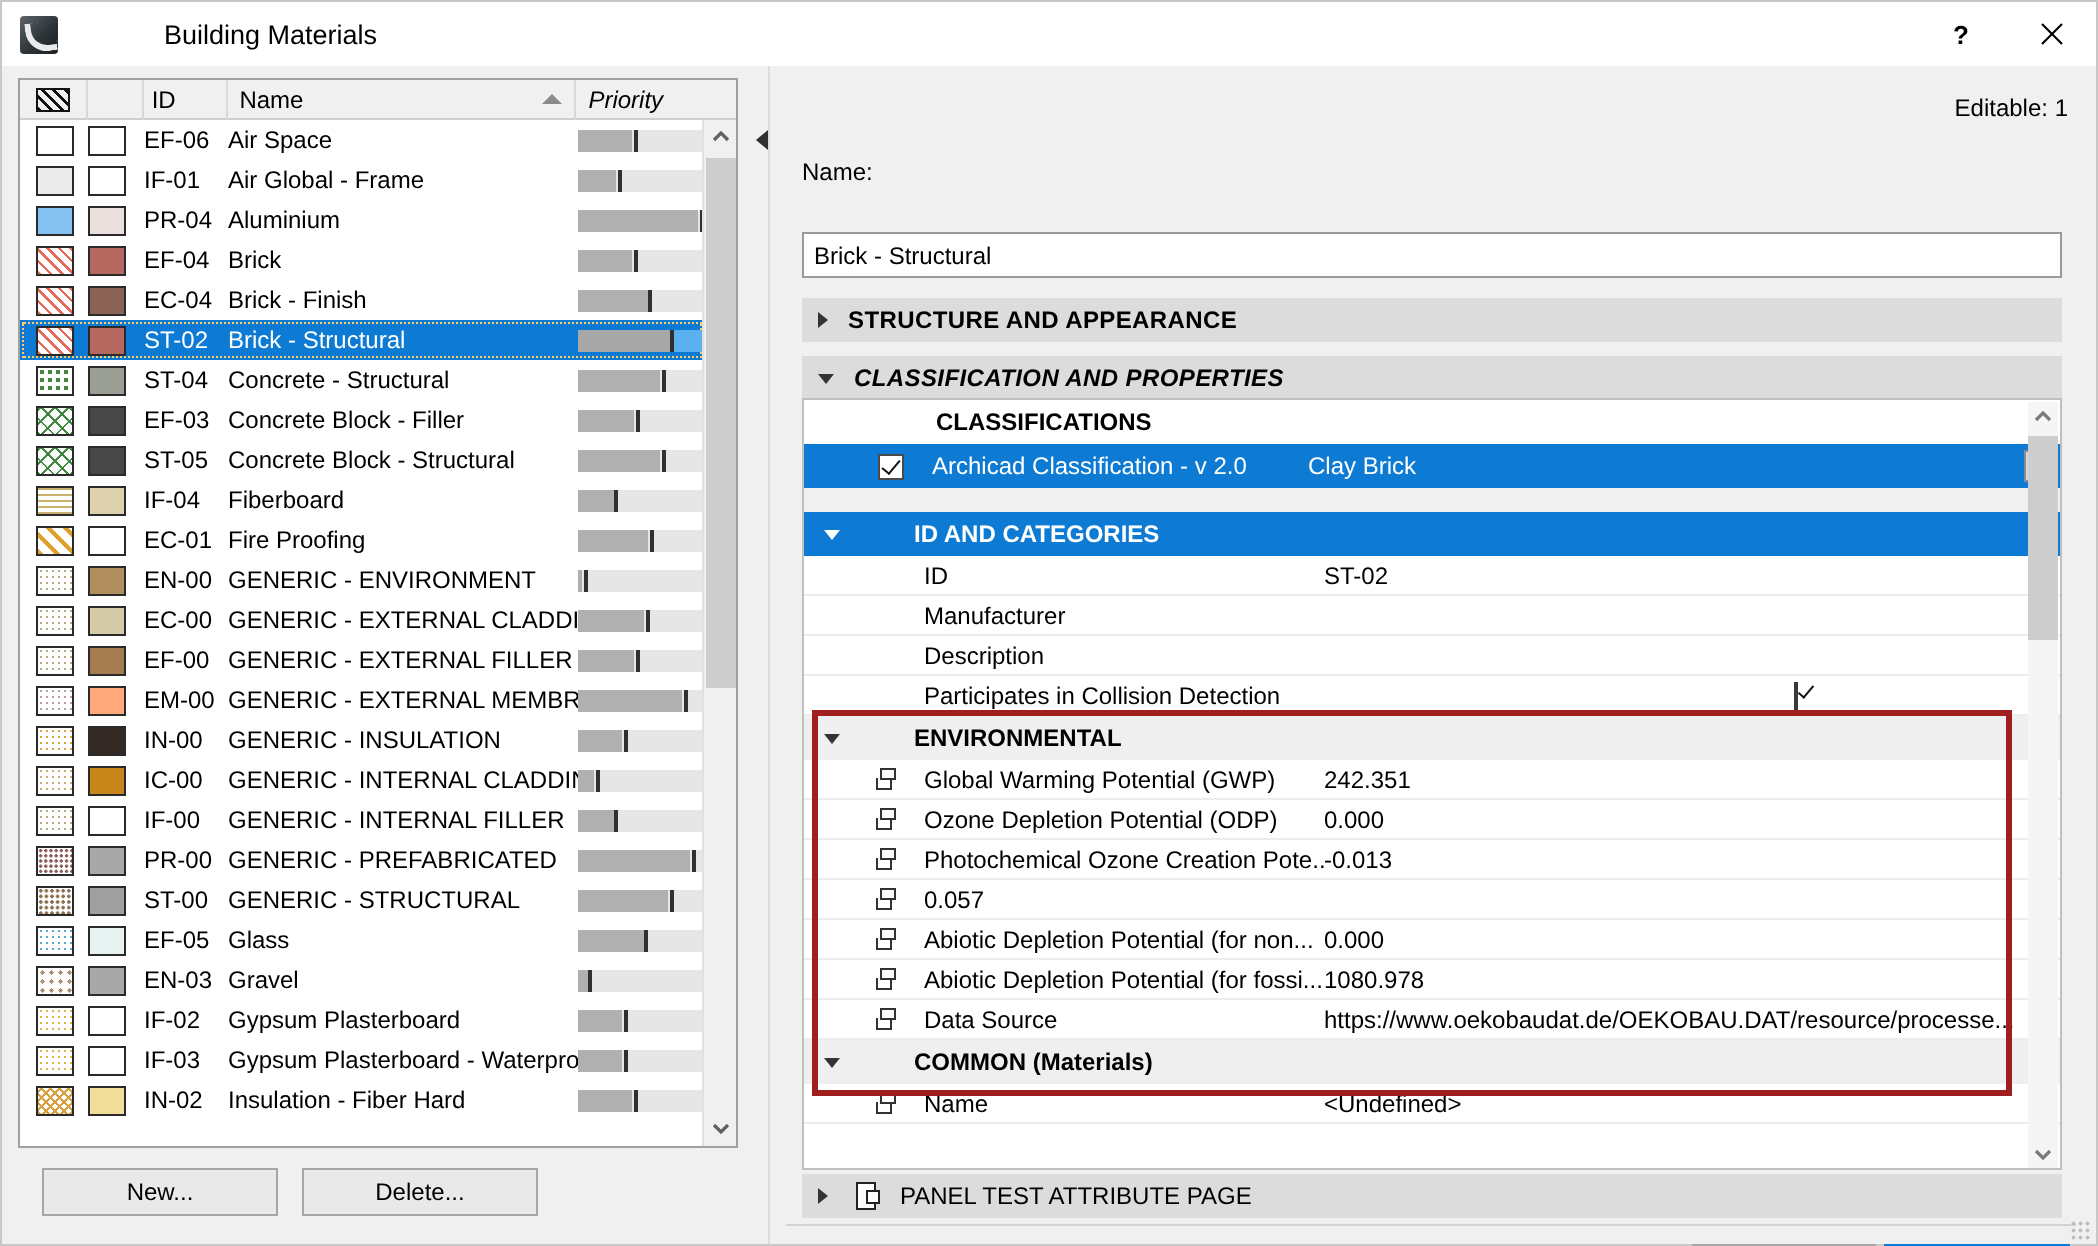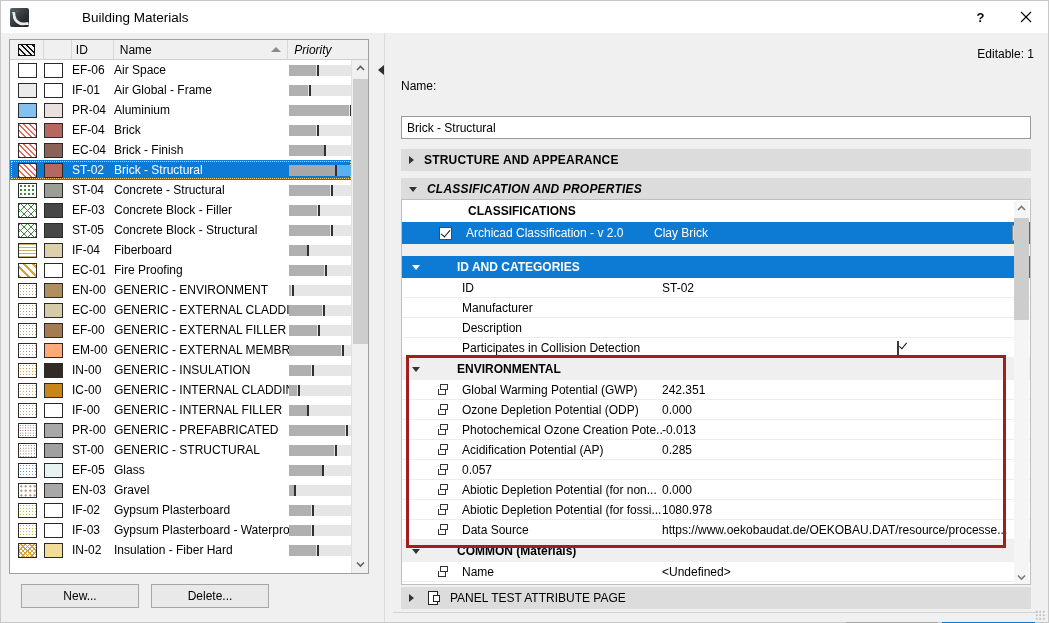--- a/index.html
+++ b/index.html
@@ -694,30 +694,20 @@
               <span class="p-lbl">Photochemical Ozone Creation Pote...</span>
               <span class="p-val">-0.013</span>
             </div>
             <div class="p-row">
               <span class="p-icon">
                 <span class="expr-ic">
                   <span class="a"></span>
                   <span class="b"></span>
                 </span>
               </span>
-              <span class="p-lbl">Acidification Potential (AP)</span>
-              <span class="p-val">0.285</span>
-            </div>
-            <div class="p-row">
-              <span class="p-icon">
-                <span class="expr-ic">
-                  <span class="a"></span>
-                  <span class="b"></span>
-                </span>
-              </span>
               <span class="p-val">0.057</span>
             </div>
             <div class="p-row">
               <span class="p-icon">
                 <span class="expr-ic">
                   <span class="a"></span>
                   <span class="b"></span>
                 </span>
               </span>
               <span class="p-lbl">Abiotic Depletion Potential (for non...</span>

